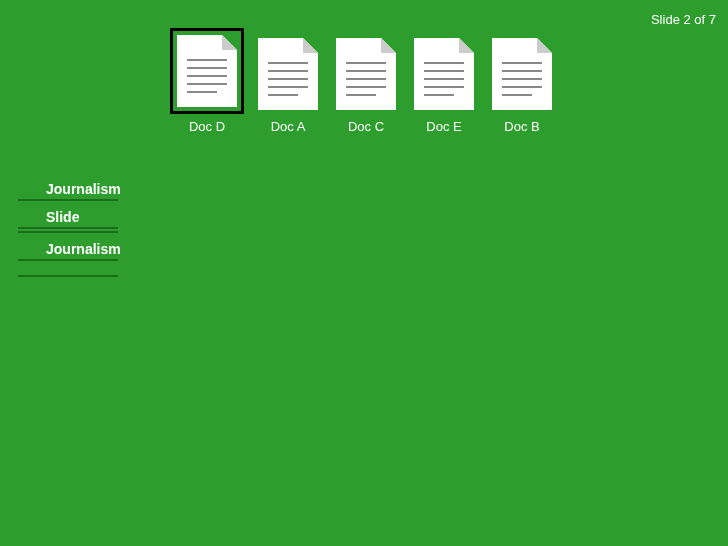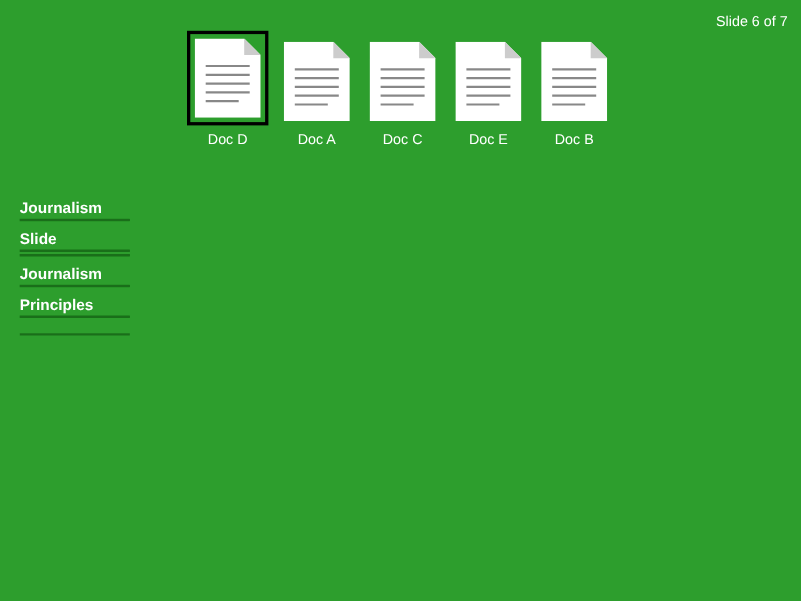--- a/index.html
+++ b/index.html
@@ -79,20 +79,21 @@
       display: flex;
       flex-direction: column;
     }
 
     .nav-label {
       color: white;
       font-size: 14px;
       font-weight: bold;
       padding: 6px 0 2px 0;
       cursor: pointer;
+      margin-left: 28px;
     }
 
     .nav-divider {
       width: 100px;
       height: 1px;
       background-color: #1a7a1a;
       border: none;
       border-bottom: 2px solid #1a6e1a;
       margin-bottom: 2px;
     }
@@ -100,21 +101,21 @@
     .extra-divider {
       width: 100px;
       height: 2px;
       background-color: #1a6e1a;
       margin-top: 12px;
     }
   </style>
 </head>
 <body>
 
-<div id="slide-indicator">Slide 6 of 7</div>
+<div id="slide-indicator">Slide 2 of 7</div>
 
 <div id="docs-area">
 <div class="doc-item selected">
       <div class="doc-wrapper">
         <div class="doc-icon"><svg viewBox="0 0 60 72" xmlns="http://www.w3.org/2000/svg">
       <polygon points="0,0 45,0 60,15 60,72 0,72" fill="white" stroke="none"></polygon>
       <polygon points="45,0 45,15 60,15" fill="#cccccc" stroke="none"></polygon>
       <line x1="10" y1="25" x2="50" y2="25" stroke="#888" stroke-width="2"></line>
       <line x1="10" y1="33" x2="50" y2="33" stroke="#888" stroke-width="2"></line>
       <line x1="10" y1="41" x2="50" y2="41" stroke="#888" stroke-width="2"></line>
@@ -191,18 +192,14 @@
       <div class="nav-label">Slide</div>
       <hr class="nav-divider">
     </div>
     <div class="nav-item">
       <hr class="nav-divider">
     </div>
     <div class="nav-item">
       <div class="nav-label">Journalism</div>
       <hr class="nav-divider">
     </div>
-    <div class="nav-item">
-      <div class="nav-label">Principles</div>
-      <hr class="nav-divider">
-    </div>
     <div class="extra-divider"></div>
   </div>
 
 </body></html>

